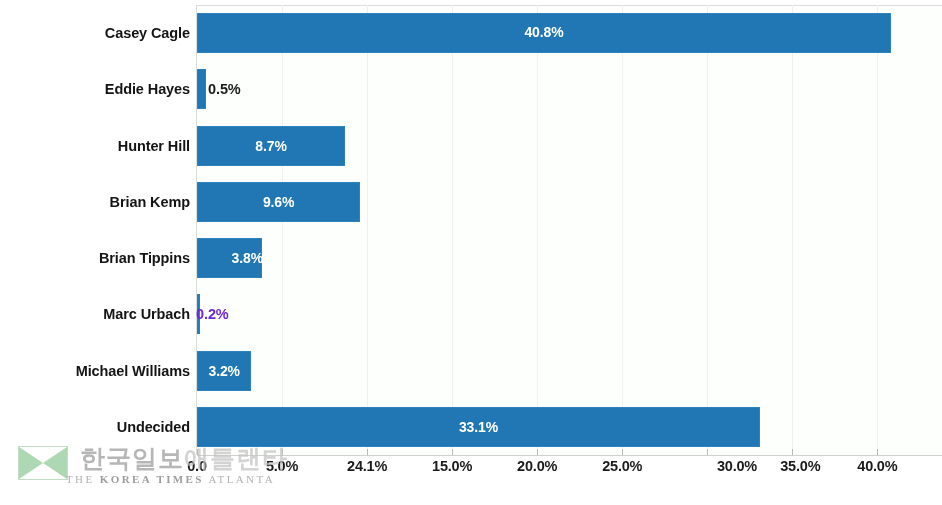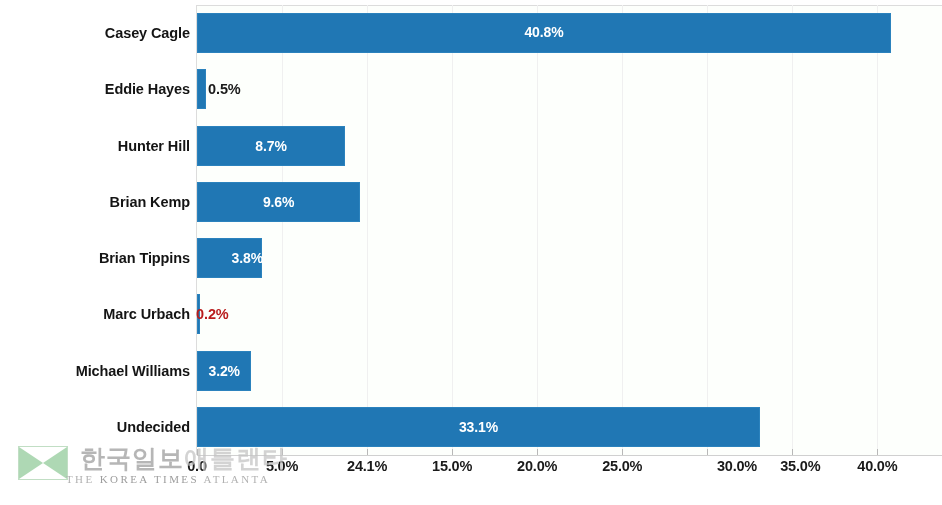--- a/index.html
+++ b/index.html
@@ -166,21 +166,21 @@
   .wm-en {
     position: absolute;
     left: 52px;
     top: 32px;
     font-family: "Liberation Serif", serif;
     font-size: 11px;
     color: #b2b2b2;
     letter-spacing: 2.4px;
     white-space: nowrap;
   }
-  .wm-en b { color: #9d9d9d; font-weight: normal; }
+  .wm-en b { color: #9d9d9d; font-weight: bold; }
 </style>
 </head>
 <body>
 
 <div id="chart-root">
 
   <div class="plot-area"></div>
   <div class="axis-line-left"></div>
   <div class="axis-line-bottom"></div>
 
@@ -226,21 +226,21 @@
       <div class="bar" style="left: 197px; top: 145.625px; width: 147.979px; background: rgb(32, 119, 180);"></div>
       <div class="bar-value-in" style="left: 270.99px; top: 145.625px; color: rgb(255, 255, 255);">8.7%</div>
       <div class="cat-label" style="top: 201.875px;">Brian Kemp</div>
       <div class="bar" style="left: 197px; top: 201.875px; width: 163.288px; background: rgb(32, 119, 180);"></div>
       <div class="bar-value-in" style="left: 278.644px; top: 201.875px; color: rgb(255, 255, 255);">9.6%</div>
       <div class="cat-label" style="top: 258.125px;">Brian Tippins</div>
       <div class="bar" style="left: 197px; top: 258.125px; width: 64.6347px; background: rgb(32, 119, 180);"></div>
       <div class="bar-value-in" style="left: 229.317px; top: 258.125px; color: rgb(255, 255, 255); margin-left: 18px;">3.8%</div>
       <div class="cat-label" style="top: 314.375px;">Marc Urbach</div>
       <div class="bar" style="left: 197px; top: 314.375px; width: 3.40183px; background: rgb(32, 119, 180);"></div>
-      <div class="bar-value-out" style="left: 196px; top: 314.375px; color: #b91c1c;">0.2%</div>
+      <div class="bar-value-out" style="left: 196px; top: 314.375px; color: #6d28d9;">0.2%</div>
       <div class="cat-label" style="top: 370.625px;">Michael Williams</div>
       <div class="bar" style="left: 197px; top: 370.625px; width: 54.4292px; background: rgb(32, 119, 180);"></div>
       <div class="bar-value-in" style="left: 224.215px; top: 370.625px; color: rgb(255, 255, 255);">3.2%</div>
       <div class="cat-label" style="top: 426.875px;">Undecided</div>
       <div class="bar" style="left: 197px; top: 426.875px; width: 563.002px; background: rgb(32, 119, 180);"></div>
       <div class="bar-value-in" style="left: 478.501px; top: 426.875px; color: rgb(255, 255, 255);">33.1%</div>
     </div>
 
 
   <div class="watermark">

